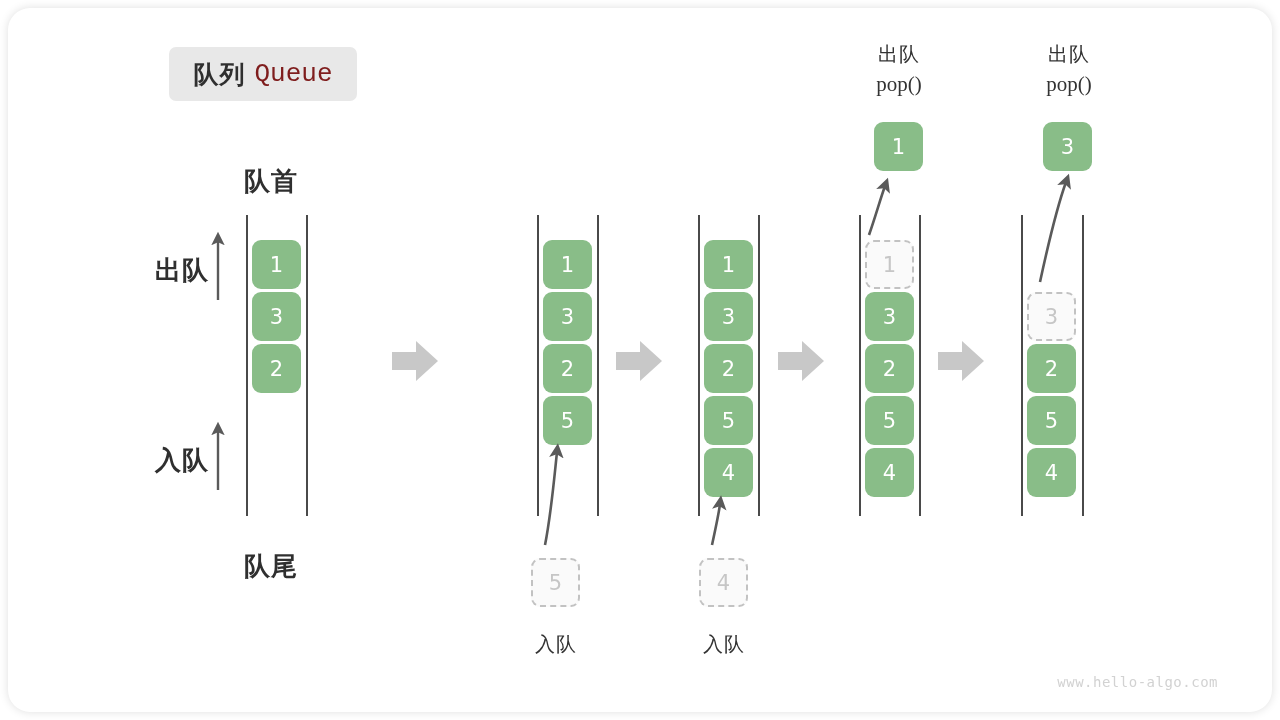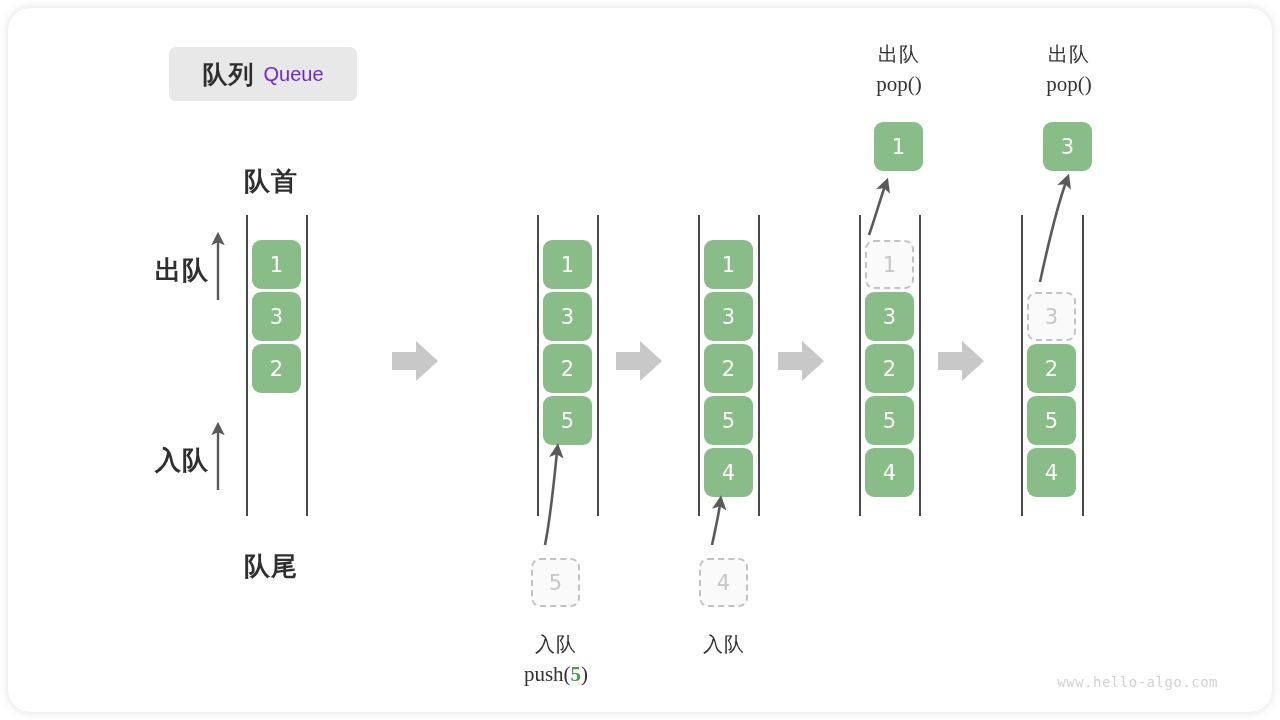--- a/index.html
+++ b/index.html
@@ -38,23 +38,23 @@
     justify-content: center;
     gap: 9px;
   }
   #title-badge .cn {
     font-size: 25px;
     font-weight: bold;
     color: #2f2f2f;
     letter-spacing: 1px;
   }
   #title-badge .en {
-    font-family: Liberation Sans, sans-serif;
-    font-size: 20px;
-    color: #6d28d9;
+    font-family: Liberation Mono, monospace;
+    font-size: 26px;
+    color: #7f1d1d;
   }
 
   
   .cn-label {
     font-size: 26px;
     font-weight: bold;
     color: #2f2f2f;
     white-space: nowrap;
     letter-spacing: 1px;
   }
@@ -148,21 +148,20 @@
 
   <div class="abs rail" style="left:529px; top:207px; height:301px;"></div>
   <div class="abs rail" style="left:589px; top:207px; height:301px;"></div>
   <div class="abs box" style="left:535px; top:232px;">1</div>
   <div class="abs box" style="left:535px; top:284px;">3</div>
   <div class="abs box" style="left:535px; top:336px;">2</div>
   <div class="abs box" style="left:535px; top:388px;">5</div>
   <div class="abs box ghost" style="left:523px; top:550px;">5</div>
   <div class="abs caption" style="left:448px; top:622px; width:200px;">
     <div class="cn">入队</div>
-    <div class="code"><span>push(</span><span class="arg">5</span><span>)</span></div>
   </div>
 
   <div class="abs rail" style="left:690px; top:207px; height:301px;"></div>
   <div class="abs rail" style="left:750px; top:207px; height:301px;"></div>
   <div class="abs box" style="left:696px; top:232px;">1</div>
   <div class="abs box" style="left:696px; top:284px;">3</div>
   <div class="abs box" style="left:696px; top:336px;">2</div>
   <div class="abs box" style="left:696px; top:388px;">5</div>
   <div class="abs box" style="left:696px; top:440px;">4</div>
   <div class="abs box ghost" style="left:691px; top:550px;">4</div>

